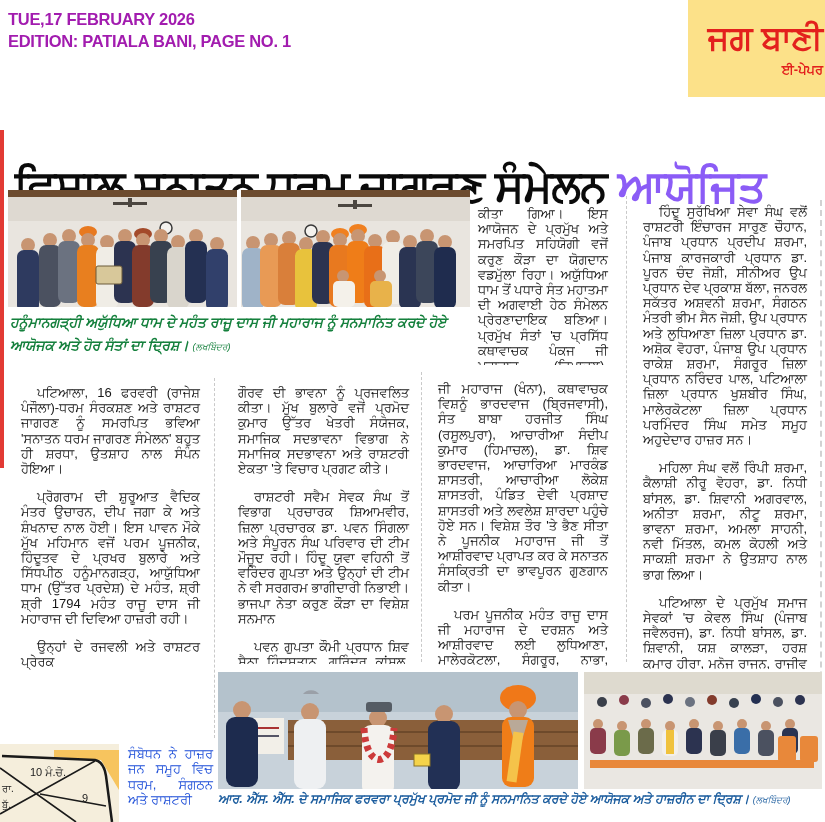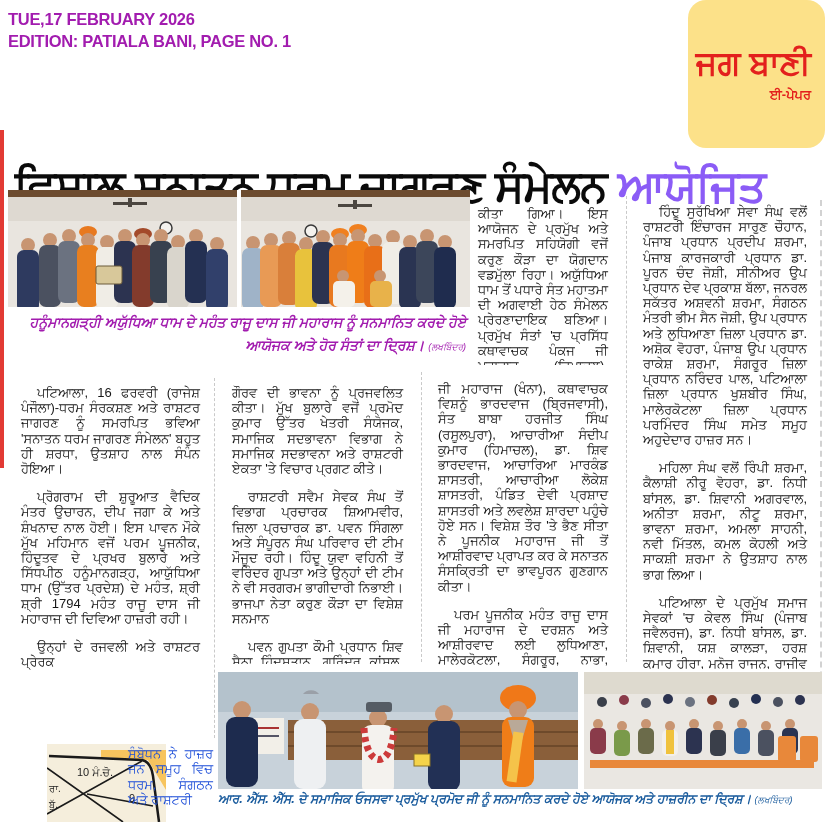--- a/index.html
+++ b/index.html
@@ -2,56 +2,56 @@
 <html><head>
 <meta charset="utf-8">
 <style>
   html,body{margin:0;padding:0;background:#fff;}
   .page{position:relative;width:825px;height:822px;background:#ffffff;overflow:hidden;
         font-family:"Liberation Sans",sans-serif;}
 
   
   .dateblock{position:absolute;left:8px;top:8px;font-weight:bold;font-size:16.5px;
              line-height:22px;color:#a21caf;letter-spacing:-0.3px;}
-  .masthead{position:absolute;right:0;top:0;width:137px;height:148px;background:#fce189;
+  .masthead{position:absolute;right:0;top:0;width:137px;height:97px;background:#fce189;
             display:flex;flex-direction:column;align-items:flex-end;justify-content:center;
-            padding-right:14px;box-sizing:border-box;cursor:pointer;border-radius:18px;}
+            padding-right:2px;box-sizing:border-box;cursor:pointer;}
   .masthead-title{color:#e3201d;font-weight:bold;font-size:33px;line-height:36px;white-space:nowrap;}
   .masthead-sub{color:#e3201d;font-weight:bold;font-size:13px;margin-top:6px;}
 
   
   .accent-line{position:absolute;left:0;top:130px;width:4px;height:338px;background:#e23a34;}
   .headline{position:absolute;left:14px;top:129px;width:808px;font-weight:bold;font-size:44px;
             line-height:56px;color:#0a0a0a;white-space:nowrap;letter-spacing:-1px;overflow:hidden;}
   .headline .hl{color:#8b5cf6;}
 
   
   .photo{position:absolute;display:block;}
   .top-photo{left:8px;top:190px;}
   .bottom-photo{left:218px;top:672px;}
 
-  .top-caption{position:absolute;left:10px;top:311px;width:456px;text-align:right;color:#a21caf;
+  .top-caption{position:absolute;left:10px;top:311px;width:456px;text-align:left;color:#15803d;
                font-style:italic;font-weight:bold;font-size:14px;line-height:23px;}
   .bottom-caption{position:absolute;left:218px;top:791px;width:604px;color:#1c5d9e;
                   font-style:italic;font-weight:bold;font-size:12.5px;line-height:16px;}
   .credit{font-size:9px;font-weight:normal;}
 
   
   .col{position:absolute;font-size:13px;line-height:15.2px;color:#161616;text-align:justify;
        overflow:hidden;}
   .col p{margin:13px;}
   .col p.ind{text-indent:16px;}
   .col-1{left:8px;top:372px;width:205px;height:372px;}
-  .col-2{left:219px;top:372px;width:197px;height:292px;}
+  .col-2{left:225px;top:372px;width:197px;height:292px;}
   .col-3top{left:465px;top:193px;width:156px;height:172px;}
   .col-3{left:425px;top:368px;width:196px;height:300px;}
   .col-4{left:630px;top:191px;width:190px;height:478px;}
 
   
-  .map-fragment{position:absolute;left:0;top:744px;width:212px;height:78px;text-align:center;}
+  .map-fragment{position:absolute;left:0;top:744px;width:212px;height:78px;}
   .map-wrap-text{position:absolute;left:128px;top:746px;width:85px;font-size:13px;line-height:15.4px;
                  color:#1d4ed8;text-align:justify;}
 
   
   .rule{position:absolute;width:0;border-left:1px dashed #c9c9c9;}
   .rule-a{left:214px;top:378px;height:360px;}
   .rule-b{left:421px;top:372px;height:290px;}
   .rule-c{left:626px;top:196px;height:466px;}
   .page-edge{position:absolute;left:820px;top:200px;height:588px;width:0;border-left:2px dashed #d2d2d2;}
 </style>
@@ -243,15 +243,15 @@
       <use href="#sperson" x="500" y="54" color="#3a3f4a"></use>
       <use href="#sperson" x="524" y="52" color="#3a6ea8"></use>
       <use href="#sperson" x="548" y="54" color="#4b5160"></use>
       <use href="#sperson" x="572" y="52" color="#2a3452"></use>
       <rect x="372" y="88" width="224" height="8" fill="#e8883a"></rect>
       <rect x="560" y="64" width="18" height="26" rx="3" fill="#e8883a"></rect>
       <rect x="582" y="64" width="18" height="26" rx="3" fill="#e8883a"></rect>
     </g>
   </svg>
 
-  <div class="bottom-caption"><span>ਆਰ. ਐੱਸ. ਐੱਸ. ਦੇ ਸਮਾਜਿਕ ਓਜਸਵਾ ਪ੍ਰਮੁੱਖ ਪ੍ਰਮੋਦ ਜੀ ਨੂੰ ਸਨਮਾਨਿਤ ਕਰਦੇ ਹੋਏ ਆਯੋਜਕ ਅਤੇ ਹਾਜ਼ਰੀਨ ਦਾ ਦ੍ਰਿਸ਼। </span><span class="credit">(ਲਖਬਿੰਦਰ)</span></div>
+  <div class="bottom-caption"><span>ਆਰ. ਐੱਸ. ਐੱਸ. ਦੇ ਸਮਾਜਿਕ ਫਰਵਰਾ ਪ੍ਰਮੁੱਖ ਪ੍ਰਮੋਦ ਜੀ ਨੂੰ ਸਨਮਾਨਿਤ ਕਰਦੇ ਹੋਏ ਆਯੋਜਕ ਅਤੇ ਹਾਜ਼ਰੀਨ ਦਾ ਦ੍ਰਿਸ਼। </span><span class="credit">(ਲਖਬਿੰਦਰ)</span></div>
 
 </div>
 
 </body></html>

